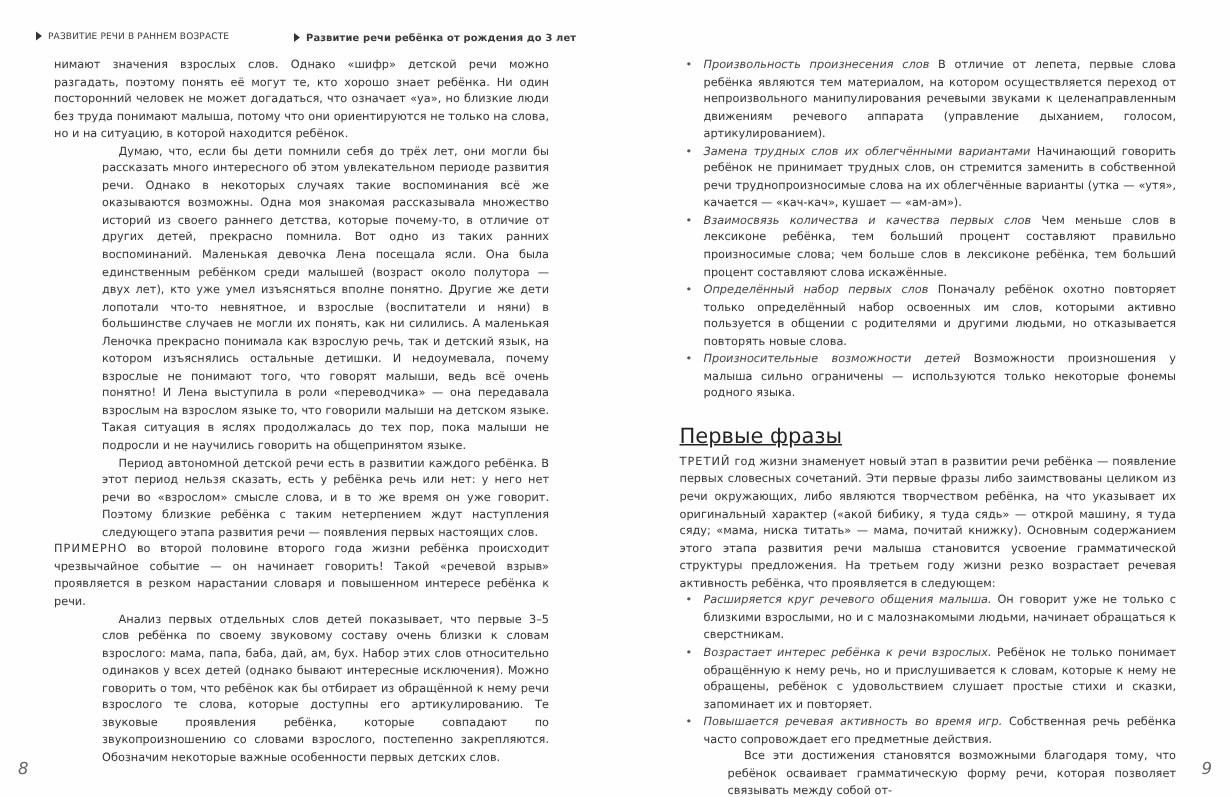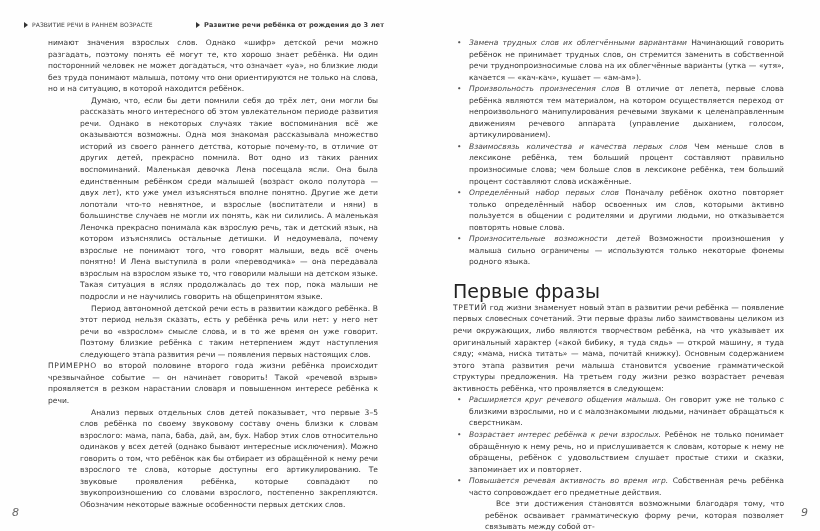--- a/index.html
+++ b/index.html
@@ -15,26 +15,26 @@
     position:absolute; top:21px; font-size:6px; color:#3a3a3a; letter-spacing:0.1px;
     white-space:nowrap; font-weight:bold;
   }
   .running-head .tri { display:inline-block; width:0; height:0; border-top:3px solid transparent;
     border-bottom:3px solid transparent; border-left:4px solid #333; margin-right:4px; vertical-align:-1px; }
   .rh-left { left:24px; font-weight:normal; }
   .rh-center { left:196px; font-size:6.6px; }
   .body-text {
     position:absolute; font-size:7.55px; line-height:11.55px; text-align:justify; color:#333;
   }
-  .left .body-text { left:48px; width:330px; top:37px; }
+  .left .body-text { left:36px; width:330px; top:37px; }
   .right .body-text { left:43px; width:331px; top:37px; }
   p { margin:0; }
   p.indent { text-indent:11px;margin-left:32px; }
-  h2 { font-family:"DejaVu Sans", sans-serif; font-weight:normal; font-size:19px; line-height:18px;
-    margin:14px 0 2px 0; color:#222; }
+  h2 { font-family:"DejaVu Sans", sans-serif; font-weight:normal; font-size:14px; line-height:18px;
+    margin:14px 0 2px 0; color:#222;text-decoration:underline; }
   .lead { letter-spacing:0.7px; }
   ul { list-style:none; margin:0; padding:0; }
   ul li { position:relative; padding-left:16px; }
   ul li::before { content:"•"; position:absolute; left:4px; top:0; color:#555; }
   em { font-style:italic; color:#444; }
   .page-num { position:absolute; top:506px; font-style:italic; font-size:11px; color:#666; }
   .left .page-num { left:12px; }
   .right .page-num { left:391px; }
 </style>
 </head>
@@ -58,22 +58,22 @@
       <p><span class="lead">ПРИМЕРНО</span><span> во второй половине второго года жизни ребёнка происходит чрезвычайное событие — он начинает говорить! Такой «речевой взрыв» проявляется в резком нарастании словаря и повышенном интересе ребёнка к речи.</span></p>
       <p class="indent">Анализ первых отдельных слов детей показывает, что первые 3–5 слов ребёнка по своему звуковому составу очень близки к словам взрослого: мама, папа, баба, дай, ам, бух. Набор этих слов относительно одинаков у всех детей (однако бывают интересные исключения). Можно говорить о том, что ребёнок как бы отбирает из обращённой к нему речи взрослого те слова, которые доступны его артикулированию. Те звуковые проявления ребёнка, которые совпадают по звукопроизношению со словами взрослого, постепенно закрепляются. Обозначим некоторые важные особенности первых детских слов.</p>
     </div>
 
     <div class="page-num">8</div>
   </div>
 
   <div class="page right">
     <div class="body-text">
       <ul>
+        <li><em>Произвольность произнесения слов</em><span> В отличие от лепета, первые слова ребёнка являются тем материалом, на котором осуществляется переход от непроизвольного манипулирования речевыми звуками к целенаправленным движениям речевого аппарата (управление дыханием, голосом, артикулированием).</span></li>
         <li><em>Замена трудных слов их облегчёнными вариантами</em><span> Начинающий говорить ребёнок не принимает трудных слов, он стремится заменить в собственной речи труднопроизносимые слова на их облегчённые варианты (утка — «утя», качается — «кач-кач», кушает — «ам-ам»).</span></li>
-        <li><em>Произвольность произнесения слов</em><span> В отличие от лепета, первые слова ребёнка являются тем материалом, на котором осуществляется переход от непроизвольного манипулирования речевыми звуками к целенаправленным движениям речевого аппарата (управление дыханием, голосом, артикулированием).</span></li>
         <li><em>Взаимосвязь количества и качества первых слов</em><span> Чем меньше слов в лексиконе ребёнка, тем больший процент составляют правильно произносимые слова; чем больше слов в лексиконе ребёнка, тем больший процент составляют слова искажённые.</span></li>
         <li><em>Определённый набор первых слов</em><span> Поначалу ребёнок охотно повторяет только определённый набор освоенных им слов, которыми активно пользуется в общении с родителями и другими людьми, но отказывается повторять новые слова.</span></li>
         <li><em>Произносительные возможности детей</em><span> Возможности произношения у малыша сильно ограничены — используются только некоторые фонемы родного языка.</span></li>
       </ul>
 
       <h2>Первые фразы</h2>
       <p><span class="lead">ТРЕТИЙ</span><span> год жизни знаменует новый этап в развитии речи ребёнка — появление первых словесных сочетаний. Эти первые фразы либо заимствованы целиком из речи окружающих, либо являются творчеством ребёнка, на что указывает их оригинальный характер («акой бибику, я туда сядь» — открой машину, я туда сяду; «мама, ниска титать» — мама, почитай книжку). Основным содержанием этого этапа развития речи малыша становится усвоение грамматической структуры предложения. На третьем году жизни резко возрастает речевая активность ребёнка, что проявляется в следующем:</span></p>
 
       <ul>
         <li><em>Расширяется круг речевого общения малыша.</em><span> Он говорит уже не только с близкими взрослыми, но и с малознакомыми людьми, начинает обращаться к сверстникам.</span></li>

